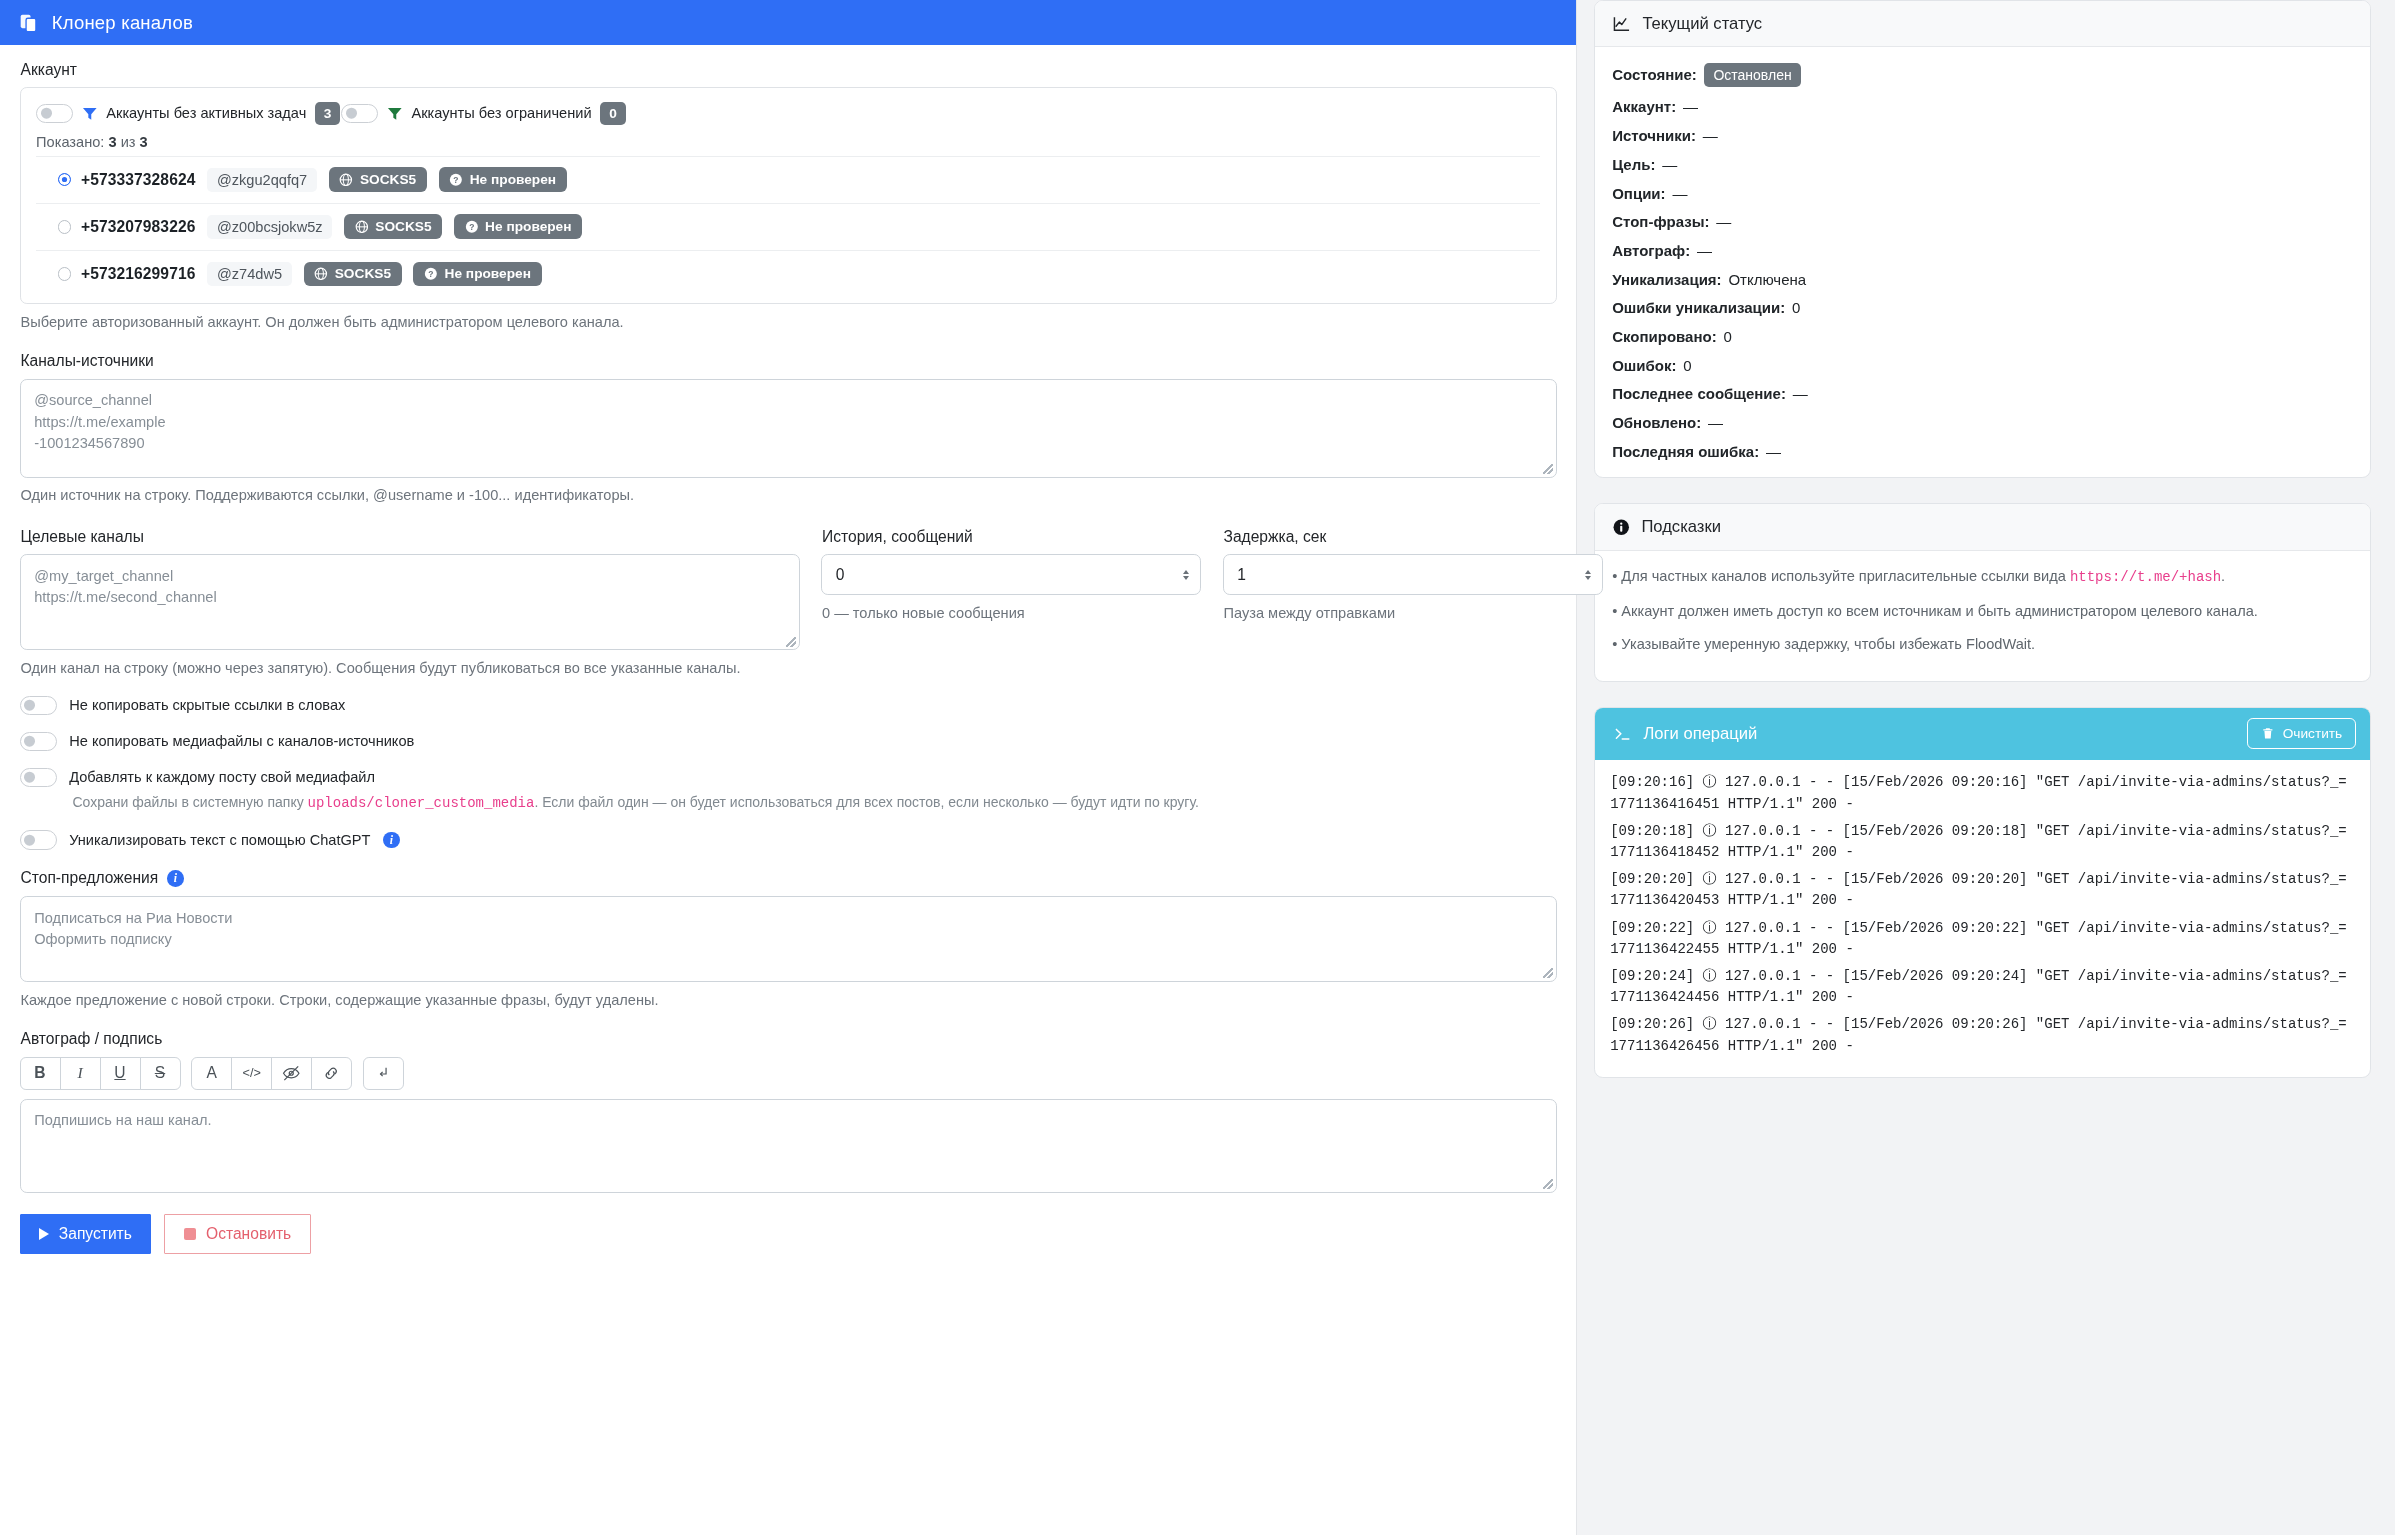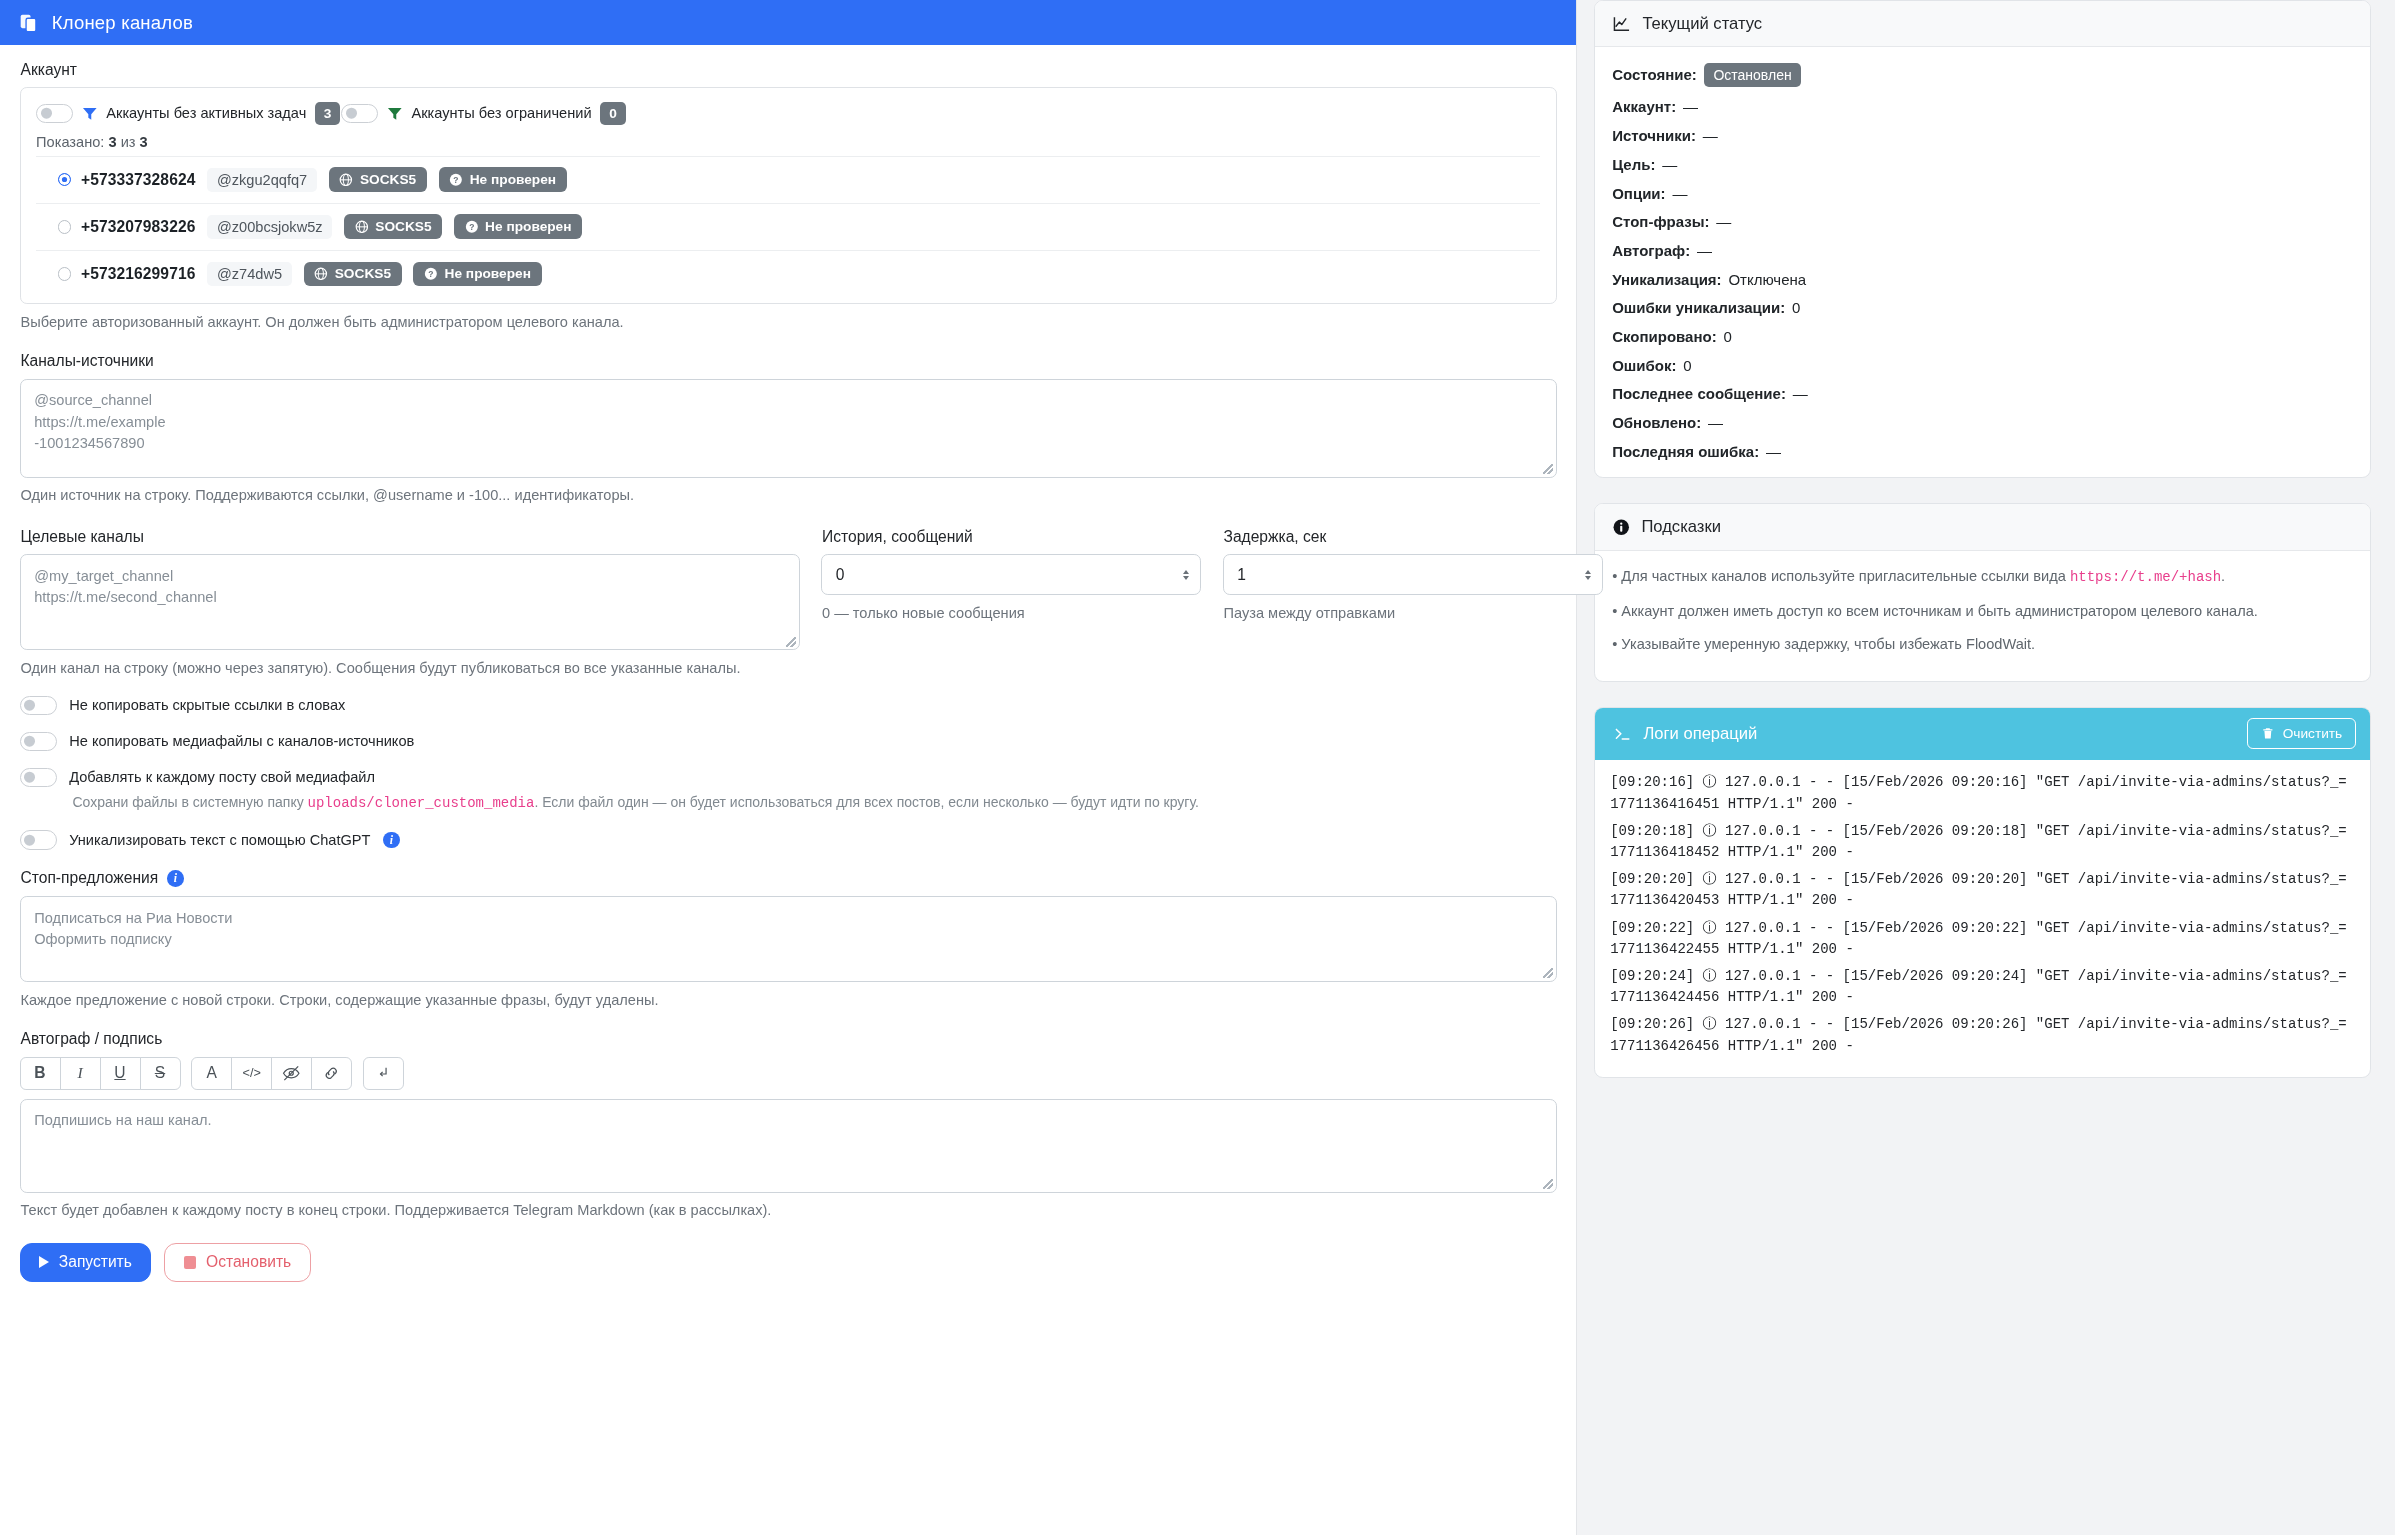--- a/index.html
+++ b/index.html
@@ -202,21 +202,21 @@
   }
   .tb-group .tbbtn:first-child { margin-left: 0; border-radius: 5.9px 0 0 5.9px; }
   .tb-group .tbbtn:last-child { border-radius: 0 5.9px 5.9px 0; }
   .tb-group.single .tbbtn { border-radius: 5.9px; }
   .toolbar { display: flex; align-items: center; margin-bottom: 8.8px; }
 
   
   .btn-row { display: flex; gap: 12.7px; margin-top: 21.5px; padding-bottom: 23.4px; }
   .btn {
     display: inline-flex; align-items: center; gap: 9.8px;
-    border-radius: 12px;
+    border-radius: 1px;
     font-size: 15.6px;
     padding: 9.8px 18.5px;
     cursor: pointer;
   }
   .btn-primary { background: #2f6ef5; border: 1px solid #2f6ef5; color: #fff; }
   .btn-danger { background: #fff; border: 1px solid #eda0a4; color: #e4606d; }
   .play-tri {
     width: 0; height: 0;
     border-left: 10.7px solid #fff;
     border-top: 6.8px solid transparent; border-bottom: 6.8px solid transparent;
@@ -519,21 +519,20 @@
             <svg width="16.6" height="16.6" viewBox="0 0 24 24" fill="none" stroke="#4b5258" stroke-width="1.7">
               <path d="M16 4v9H8"></path>
               <path d="M11 10l-3 3 3 3"></path>
             </svg>
           </div>
         </div>
       </div>
       <div class="resize-grip">
         <textarea class="ta ta-sign" style="">Подпишись на наш канал.</textarea>
       </div>
-      <div class="hint-text">Текст будет добавлен к каждому посту в конец строки. Поддерживается Telegram Markdown (как в рассылках).</div>
 
       <div class="btn-row">
         <div class="btn btn-primary">
           <span class="play-tri"></span>
           <span>Запустить</span>
         </div>
         <div class="btn btn-danger">
           <span class="stop-sq"></span>
           <span>Остановить</span>
         </div>

